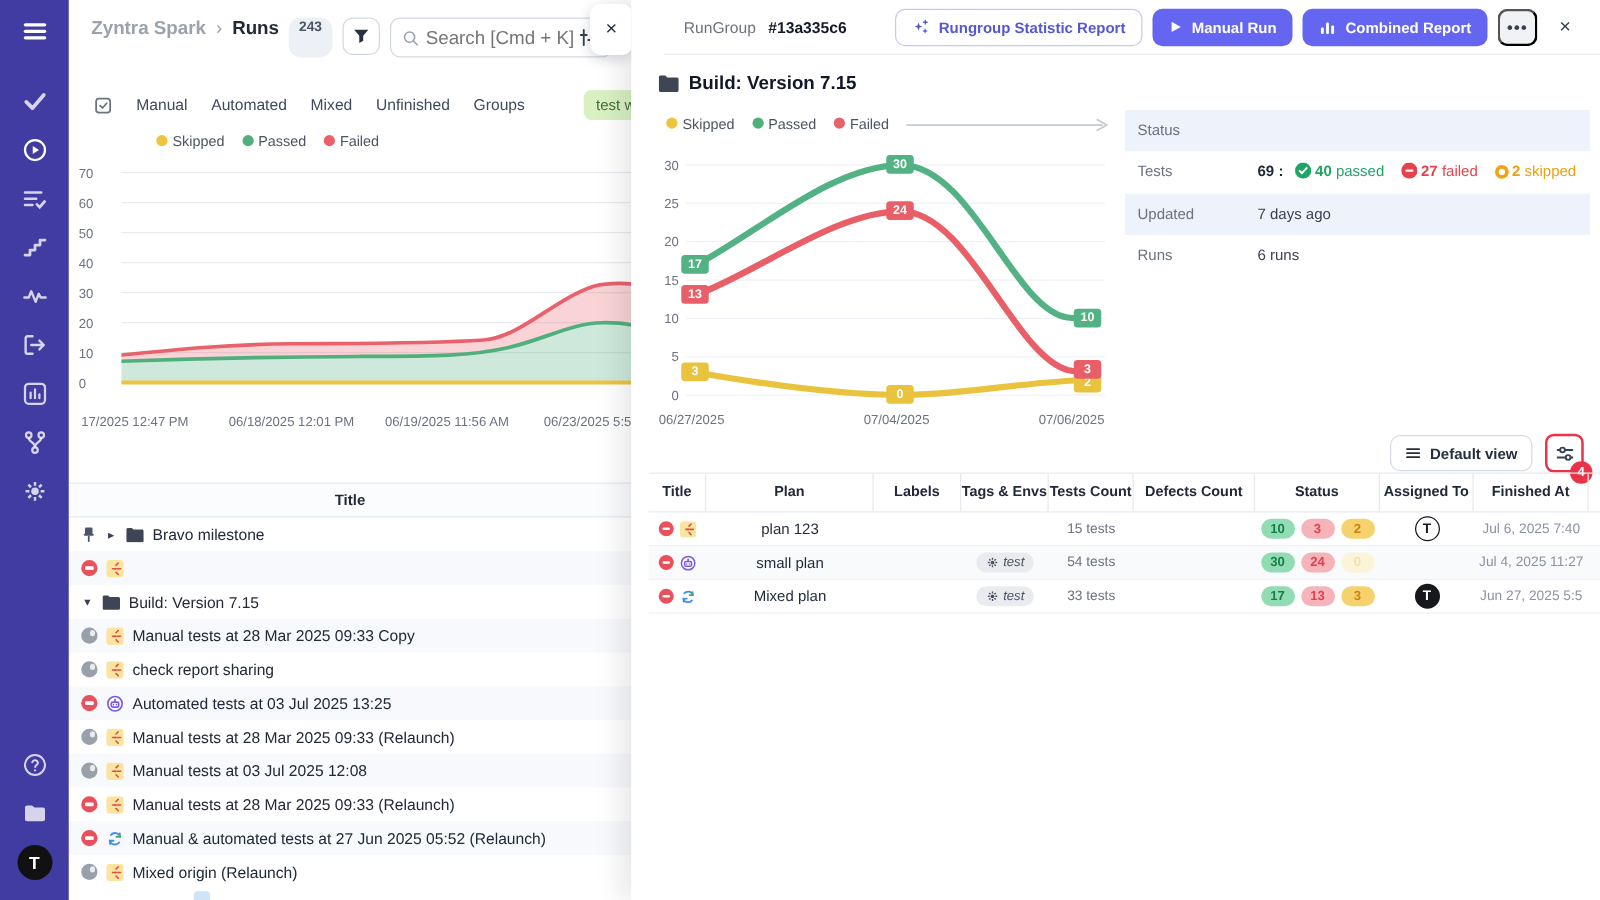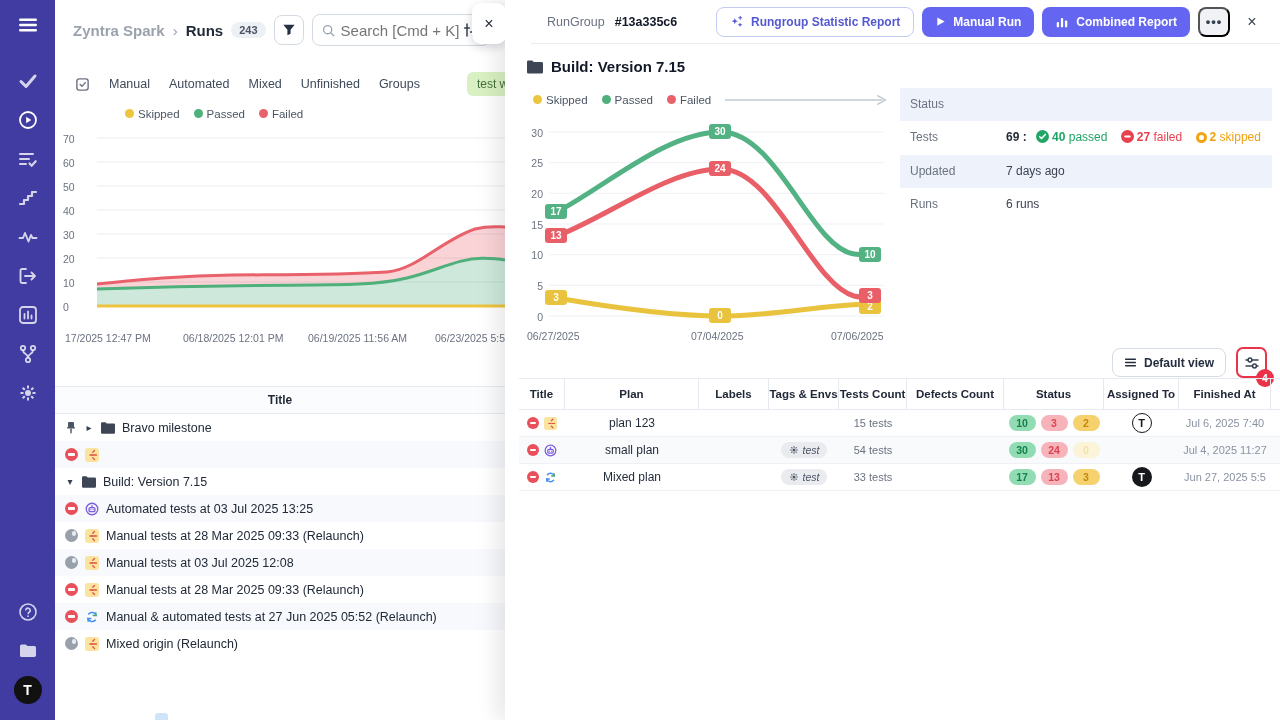--- a/index.html
+++ b/index.html
@@ -13,21 +13,21 @@
   .sb-ic svg { width:20px; height:20px; }
   .sb-menu { margin-bottom:34px; color:#fff; }
   .sb-gap { margin-top:17px; }
   .sb-active { color:#fff; }
   .sb-spacer { flex:1; }
   .sb-avatar { width:28px; height:28px; border-radius:50%; background:#111; color:#fff; font-weight:bold;
     font-size:14px; display:flex; align-items:center; justify-content:center; margin-top:14px; cursor:pointer; }
 
   
   .left-panel { position:absolute; left:55px; top:0; width:450px; height:720px; background:#fff; overflow:hidden; }
-  .lp-header { position:absolute; left:18px; top:14px; display:flex; align-items:center; gap:8px; }
+  .lp-header { position:absolute; left:18px; top:14px; display:flex; gap:8px; }
   .bc-project { font-size:15px; font-weight:600; color:#9aa2ae; }
   .bc-sep { font-size:15px; color:#9aa2ae; }
   .bc-page { font-size:15px; font-weight:700; color:#1f2937; }
   .bc-count { background:#edf0f4; color:#4b5563; font-size:11px; font-weight:600; border-radius:10px; padding:2px 8px; }
   .filter-btn { width:30px; height:30px; border:1px solid #d4dae2; border-radius:8px; background:#fff;
     display:flex; align-items:center; justify-content:center; color:#273142; cursor:pointer; }
   .search-box { width:178px; height:32px; border:1px solid #d4dae2; border-radius:8px; background:#fff;
     display:flex; align-items:center; gap:6px; padding:0 9px; color:#9aa3b0; }
   .search-box input { border:none; outline:none; width:130px; font-size:15px; color:#6b7280; background:transparent;
     font-family:"Liberation Sans", sans-serif; }
@@ -335,21 +335,47 @@
     <div class="lp-row">
       <span class="chev">▾</span>
       <span class="tiny-ic">
           <svg width="14" height="12" viewBox="0 0 14 12" fill="#3e4656">
             <path d="M0 1.5A1.2 1.2 0 0 1 1.2.3h3.2L5.8 1.6h7A1.2 1.2 0 0 1 14 2.8v7.7A1.2 1.2 0 0 1 12.8 11.7H1.2A1.2 1.2 0 0 1 0 10.5z"></path>
           </svg>
         </span>
       <span>Build: Version 7.15</span>
     </div>
 
-
+    <div class="lp-row alt">
+      <span class="st st-neutral"></span>
+      <span class="tiny-ic">
+          <svg width="14" height="14" viewBox="0 0 14 14">
+            <rect width="14" height="14" rx="3" fill="#fbe3a0"></rect>
+            <g stroke="#dd5140" stroke-width="1.3" stroke-linecap="round">
+              <path d="M8.5 7h3M5 7h1.5M7.8 4.2l1.8-1.8M7.8 9.8l1.8 1.8"></path>
+              <circle cx="7.2" cy="7" r=".9" fill="#dd5140" stroke="none"></circle>
+            </g>
+          </svg>
+        </span>
+      <span>Manual tests at 28 Mar 2025 09:33 Copy</span>
+    </div>
+
+    <div class="lp-row">
+      <span class="st st-neutral"></span>
+      <span class="tiny-ic">
+          <svg width="14" height="14" viewBox="0 0 14 14">
+            <rect width="14" height="14" rx="3" fill="#fbe3a0"></rect>
+            <g stroke="#dd5140" stroke-width="1.3" stroke-linecap="round">
+              <path d="M8.5 7h3M5 7h1.5M7.8 4.2l1.8-1.8M7.8 9.8l1.8 1.8"></path>
+              <circle cx="7.2" cy="7" r=".9" fill="#dd5140" stroke="none"></circle>
+            </g>
+          </svg>
+        </span>
+      <span>check report sharing</span>
+    </div>
 
     <div class="lp-row alt">
       <span class="st st-failed"></span>
       <span class="tiny-ic">
           <svg width="14" height="14" viewBox="0 0 16 16" fill="none" stroke="#7c5ce0" stroke-width="1.5">
             <circle cx="8" cy="8" r="6.6"></circle>
             <rect x="4.6" y="6.5" width="6.8" height="4.6" rx="1.4"></rect>
             <path d="M8 4.2v2.3" stroke-linecap="round"></path>
             <circle cx="6.6" cy="8.8" r=".7" fill="#7c5ce0" stroke="none"></circle>
             <circle cx="9.4" cy="8.8" r=".7" fill="#7c5ce0" stroke="none"></circle>

